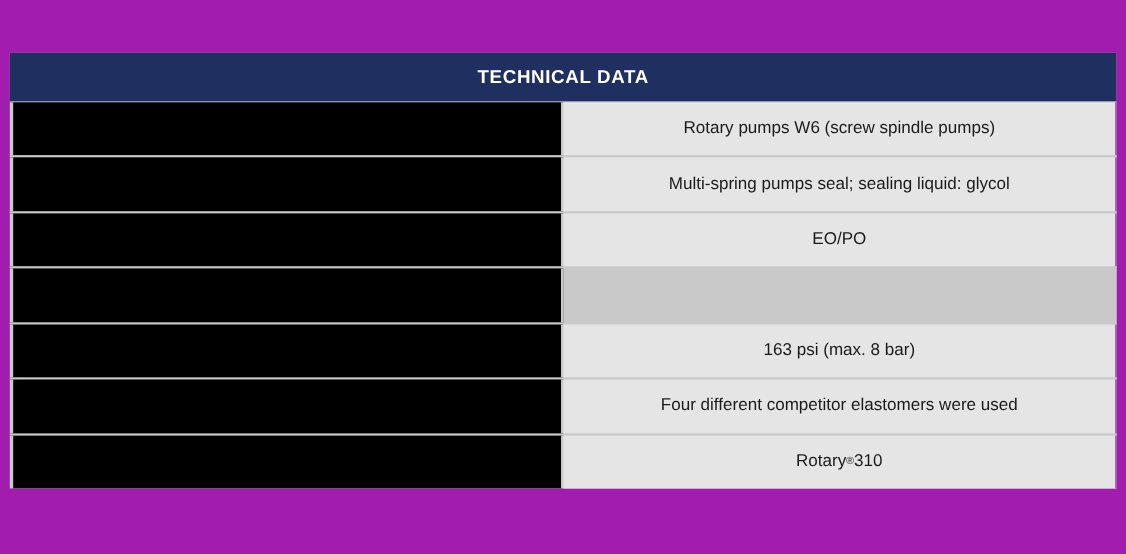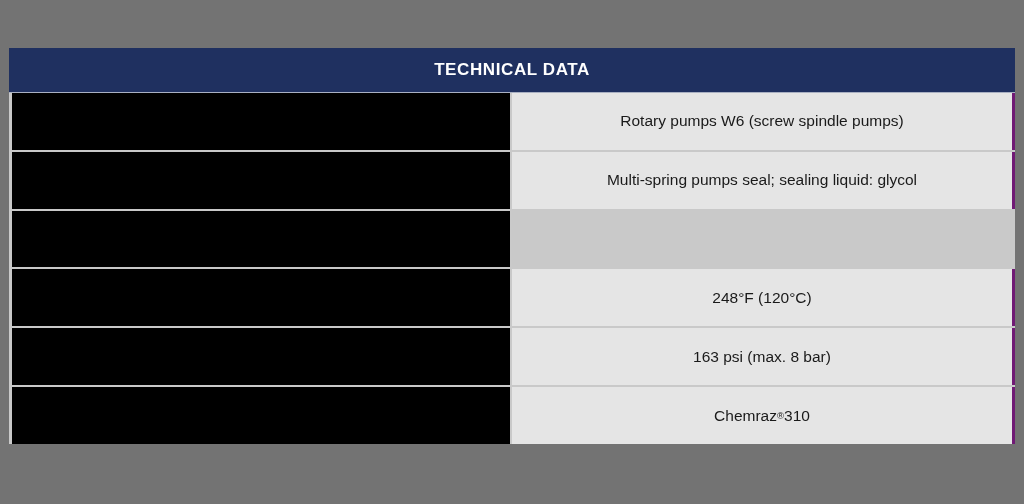--- a/index.html
+++ b/index.html
@@ -11,21 +11,21 @@
     width: 1024px;
     height: 504px;
     overflow: hidden;
     font-family: "Liberation Sans", sans-serif;
   }
 
   .page {
     position: relative;
     width: 1024px;
     height: 504px;
-    background: #737373;
+    background: #a21caf;
   }
 
   .tech-table {
     position: absolute;
     left: 9px;
     top: 48px;
     width: 1006px;
     height: 396px;
     box-sizing: border-box;
     display: flex;
@@ -74,21 +74,21 @@
     align-items: center;
     padding: 0 14px;
     font-size: 15px;
     color: #000000;
     overflow: hidden;
   }
 
   .cell-value {
     flex: 1 1 auto;
     background: #e5e5e5;
-    border-right: 3px solid #701a75;
+    border-right: 1px solid #701a75;
     box-sizing: border-box;
     display: flex;
     align-items: center;
     justify-content: center;
     font-size: 15.5px;
     color: #1a1a1a;
     text-align: center;
     padding: 0 10px;
   }
 
@@ -116,37 +116,41 @@
         <div class="cell-value">Rotary pumps W6 (screw spindle pumps)</div>
       </div>
 
       <div class="row">
         <div class="cell-label"></div>
         <div class="cell-value">Multi-spring pumps seal; sealing liquid: glycol</div>
       </div>
 
       <div class="row">
         <div class="cell-label"></div>
+        <div class="cell-value">EO/PO</div>
       </div>
 
       <div class="row">
         <div class="cell-label"></div>
-        <div class="cell-value">248°F (120°C)</div>
       </div>
 
       <div class="row">
         <div class="cell-label"></div>
         <div class="cell-value">163 psi (max. 8 bar)</div>
       </div>
 
+      <div class="row">
+        <div class="cell-label"></div>
+        <div class="cell-value">Four different competitor elastomers were used</div>
+      </div>
 
       <div class="row">
         <div class="cell-label"></div>
         <div class="cell-value">
-          <span>Chemraz</span>
+          <span>Rotary</span>
             <sup>®</sup>
             <span> 310</span>
         </div>
       </div>
 
     </div>
   </div>
 
 </div>
 

